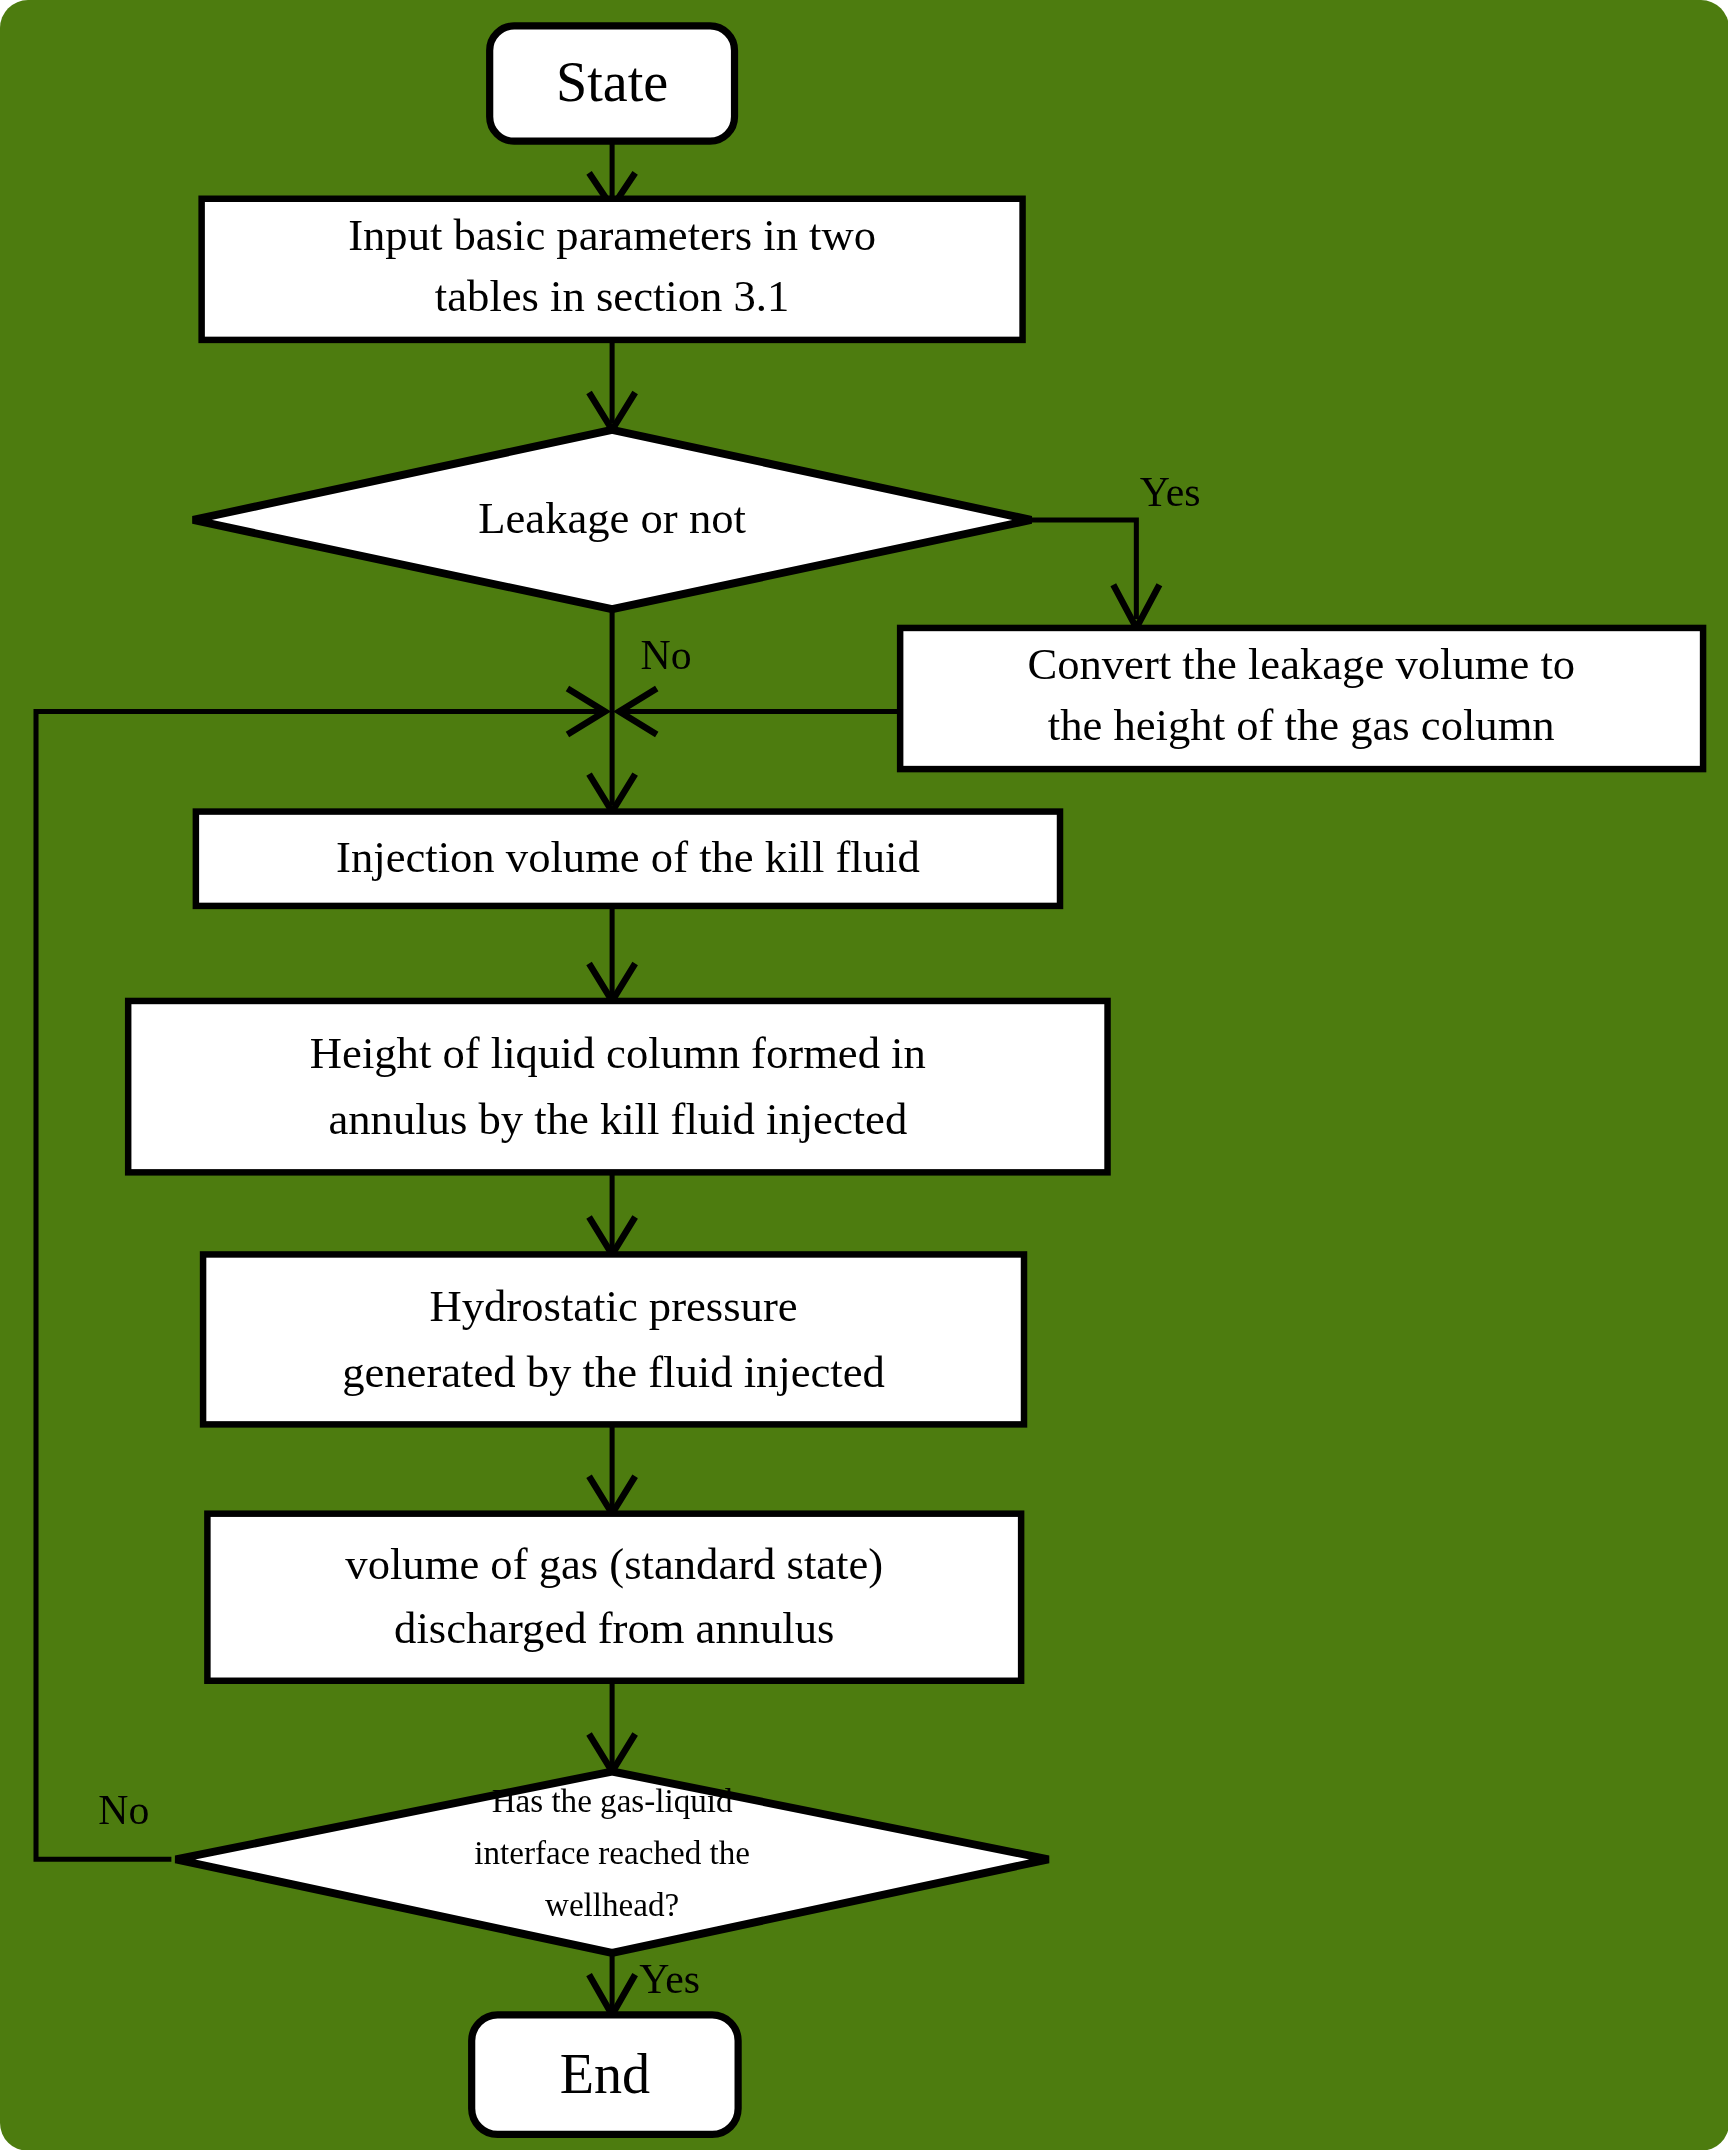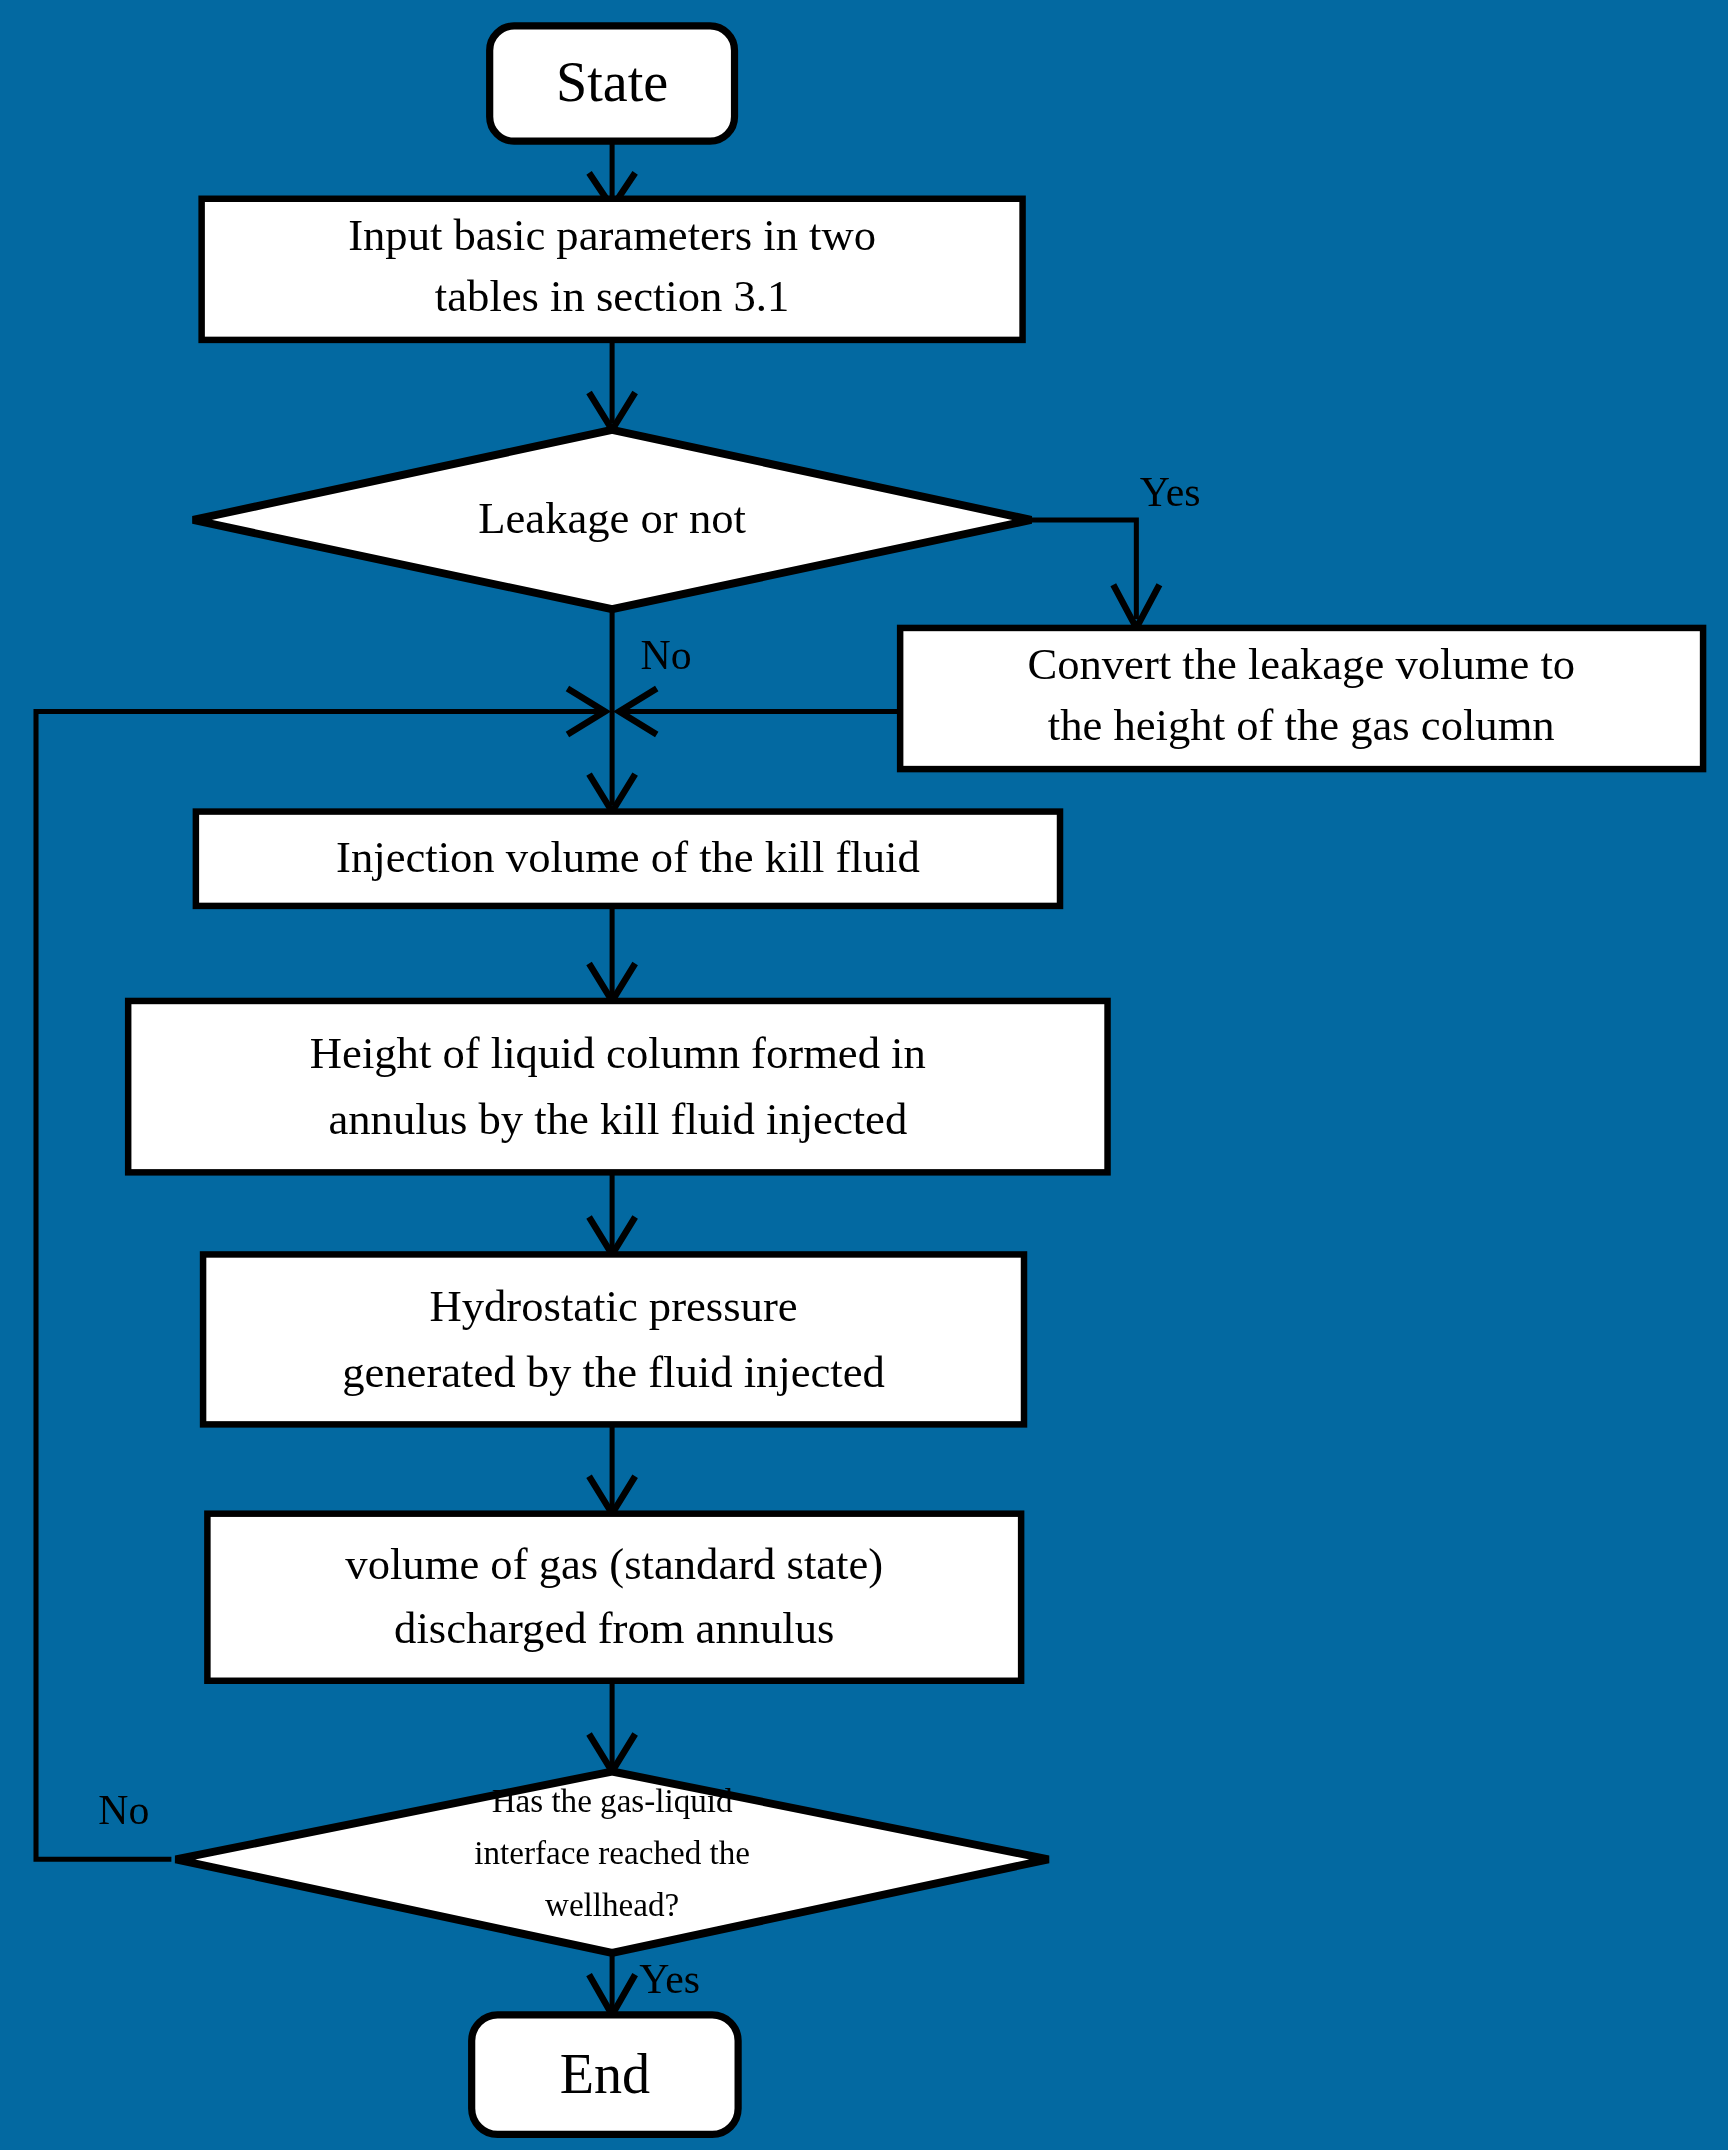--- a/index.html
+++ b/index.html
@@ -7,22 +7,23 @@
     padding: 0;
     background: #ffffff;
   }
   body {
     font-family: "Liberation Serif", "DejaVu Serif", serif;
   }
   #flowchart-root {
     position: relative;
     width: 1729px;
     height: 2151px;
-    background: #0369a1;
+    background: #4d7c0f;
     overflow: hidden;
+    border-radius: 28px;
   }
   svg#flow-svg {
     position: absolute;
     top: 0;
     left: 0;
     width: 1729px;
     height: 2151px;
     display: block;
   }
   .node-shape {

